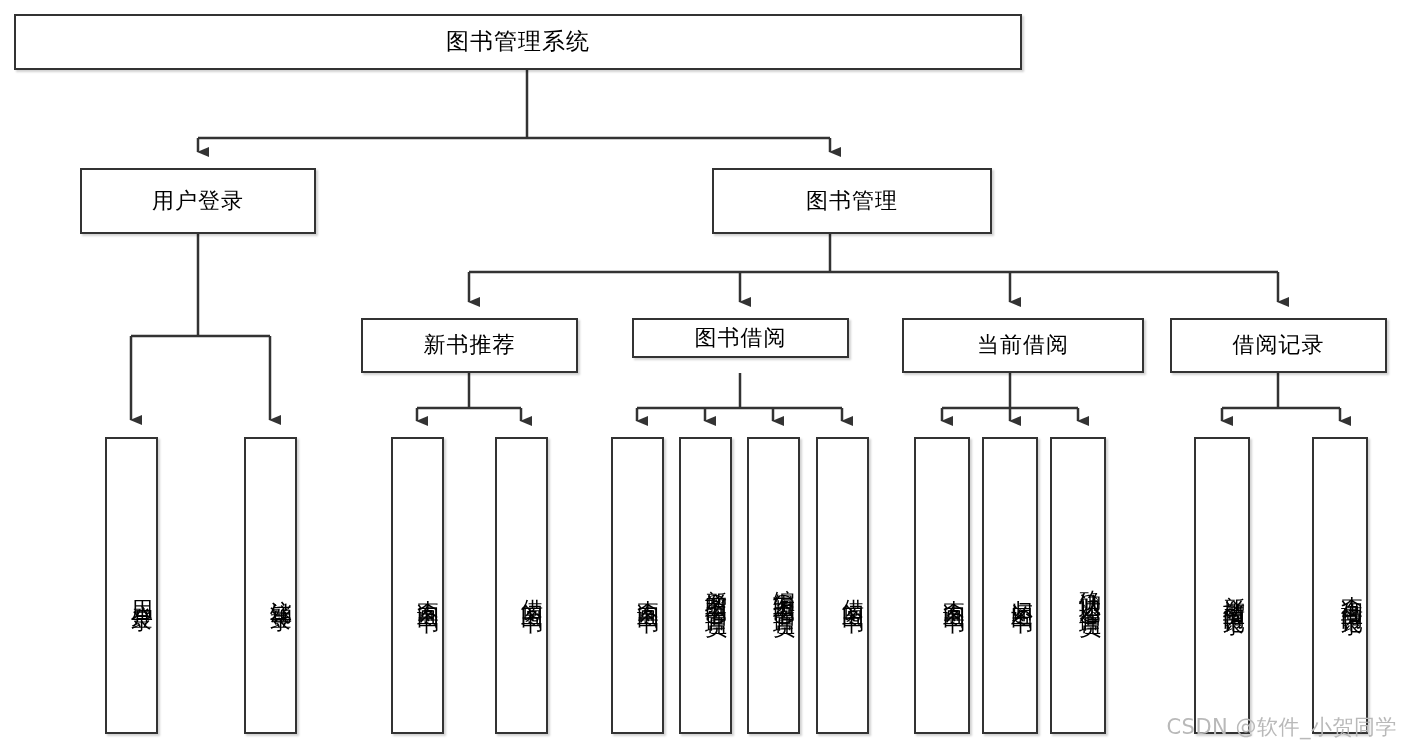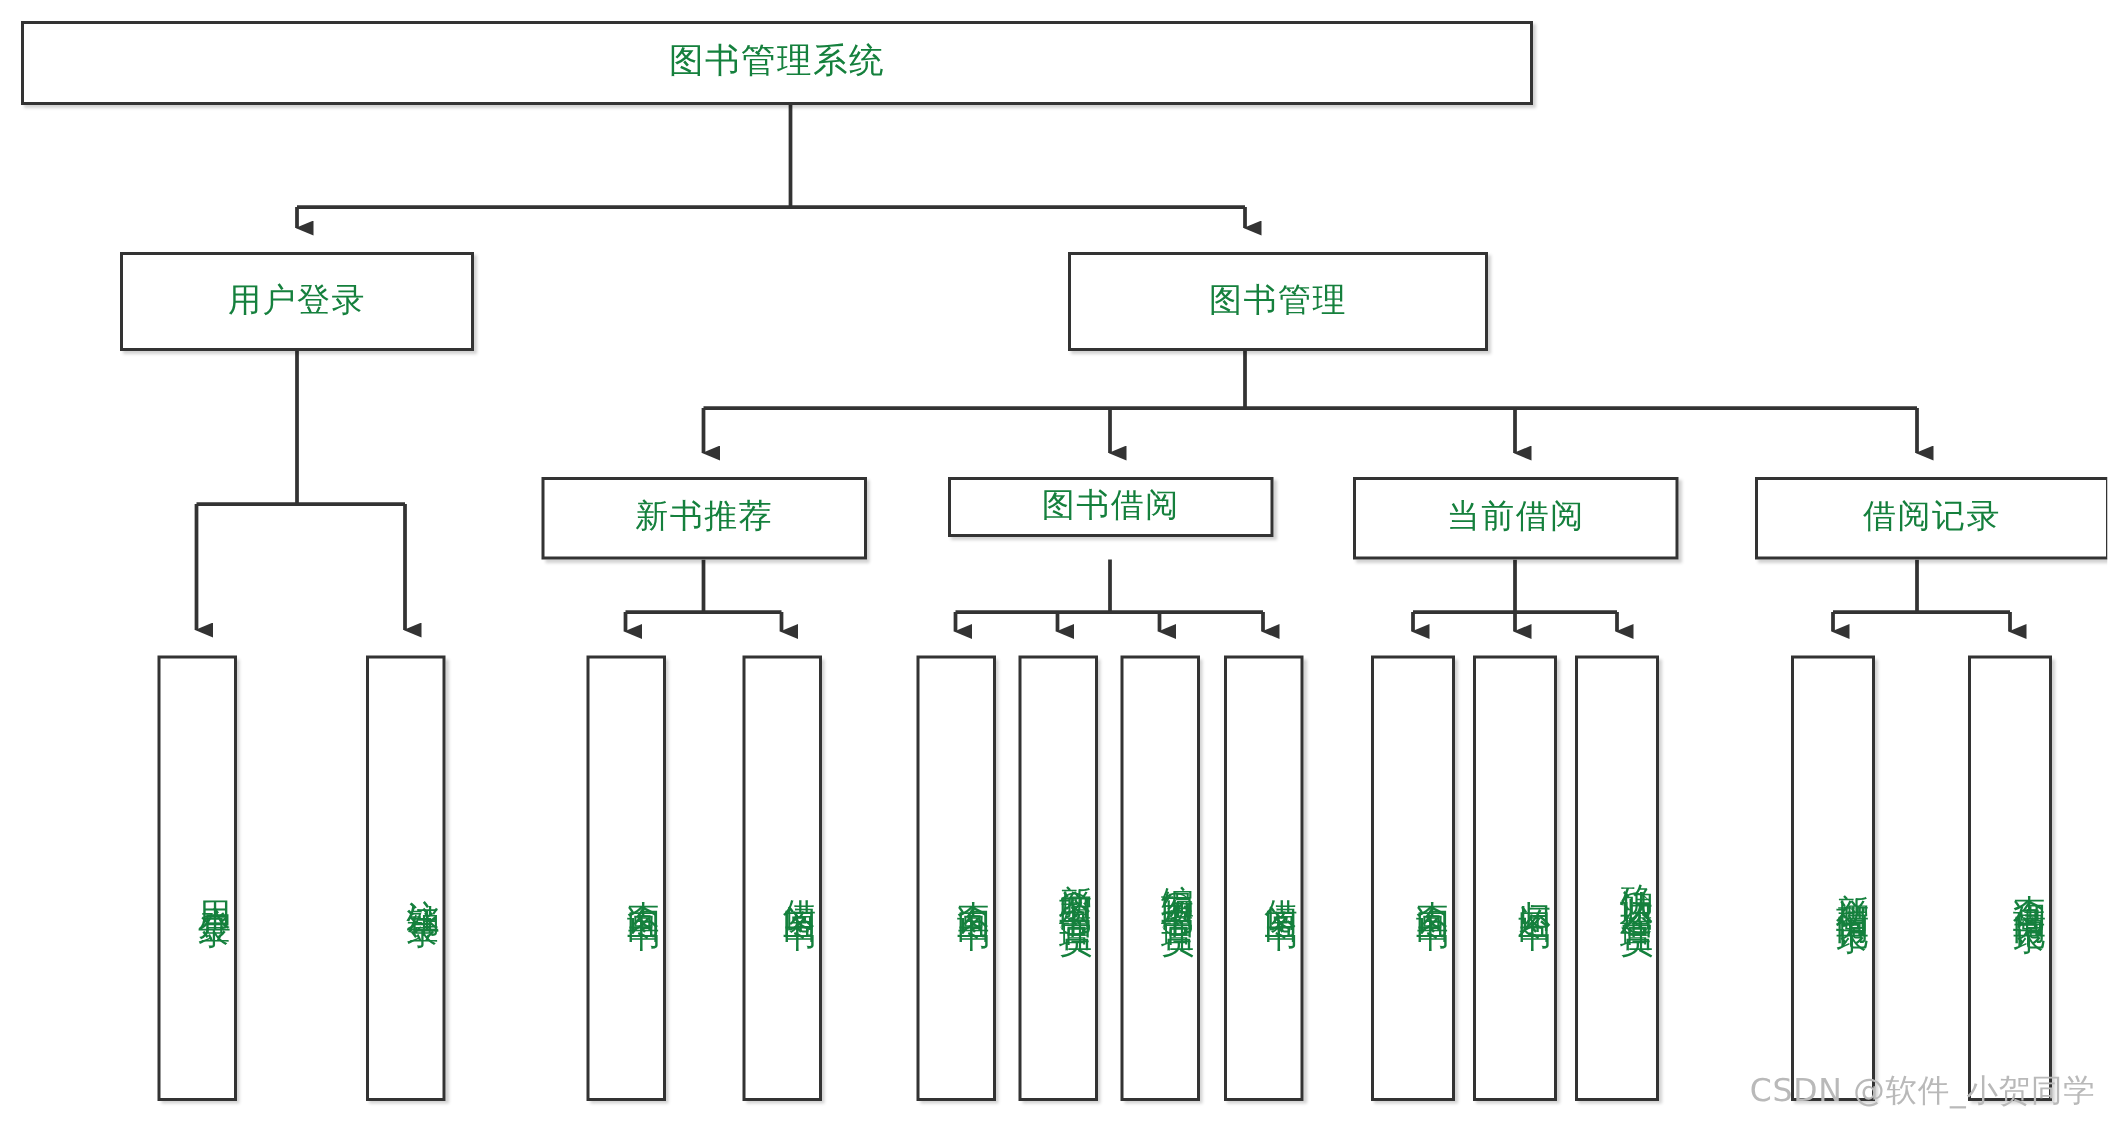--- a/index.html
+++ b/index.html
@@ -28,21 +28,21 @@
   }
   .node {
     position: absolute;
     box-sizing: border-box;
     background: #ffffff;
     border: 2px solid #333333;
     box-shadow: 2px 2px 2px rgba(0,0,0,0.18);
     display: flex;
     align-items: center;
     justify-content: center;
-    color: #15803d;
+    color: #000000;
   }
   .node.horiz {
     font-size: 22px;
     line-height: 1.2;
     letter-spacing: 1px;
     white-space: nowrap;
   }
   .node.vert {
     writing-mode: vertical-rl;
     text-orientation: upright;
@@ -125,23 +125,23 @@
   <div class="node horiz" id="root-node" style="left:14px; top:14px; width:1008px; height:56px;">图书管理系统</div>
 
   <div class="node horiz" style="left:80px; top:168px; width:236px; height:66px;">用户登录</div>
 
   <div class="node horiz" style="left:712px; top:168px; width:280px; height:66px;">图书管理</div>
 
   <div class="node horiz" style="left:361px; top:318px; width:217px; height:55px;">新书推荐</div>
 
   <div class="node horiz" style="left:632px; top:318px; width:217px; height:40px;">图书借阅</div>
 
-  <div class="node horiz" style="left:902px; top:318px; width:217px; height:55px;">当前借阅</div>
+  <div class="node horiz" style="left:902px; top:318px; width:242px; height:55px;">当前借阅</div>
 
-  <div class="node horiz" style="left:1170px; top:318px; width:236px; height:55px;">借阅记录</div>
+  <div class="node horiz" style="left:1170px; top:318px; width:217px; height:55px;">借阅记录</div>
 
   <div class="node vert" style="left:105px; top:437px; width:53px; height:297px;">用户登录</div>
 
   <div class="node vert" style="left:244px; top:437px; width:53px; height:297px;">注销登录</div>
 
   <div class="node vert" style="left:391px; top:437px; width:53px; height:297px;">查询图书</div>
 
   <div class="node vert" style="left:495px; top:437px; width:53px; height:297px;">借阅图书</div>
 
   <div class="node vert" style="left:611px; top:437px; width:53px; height:297px;">查询图书</div>

